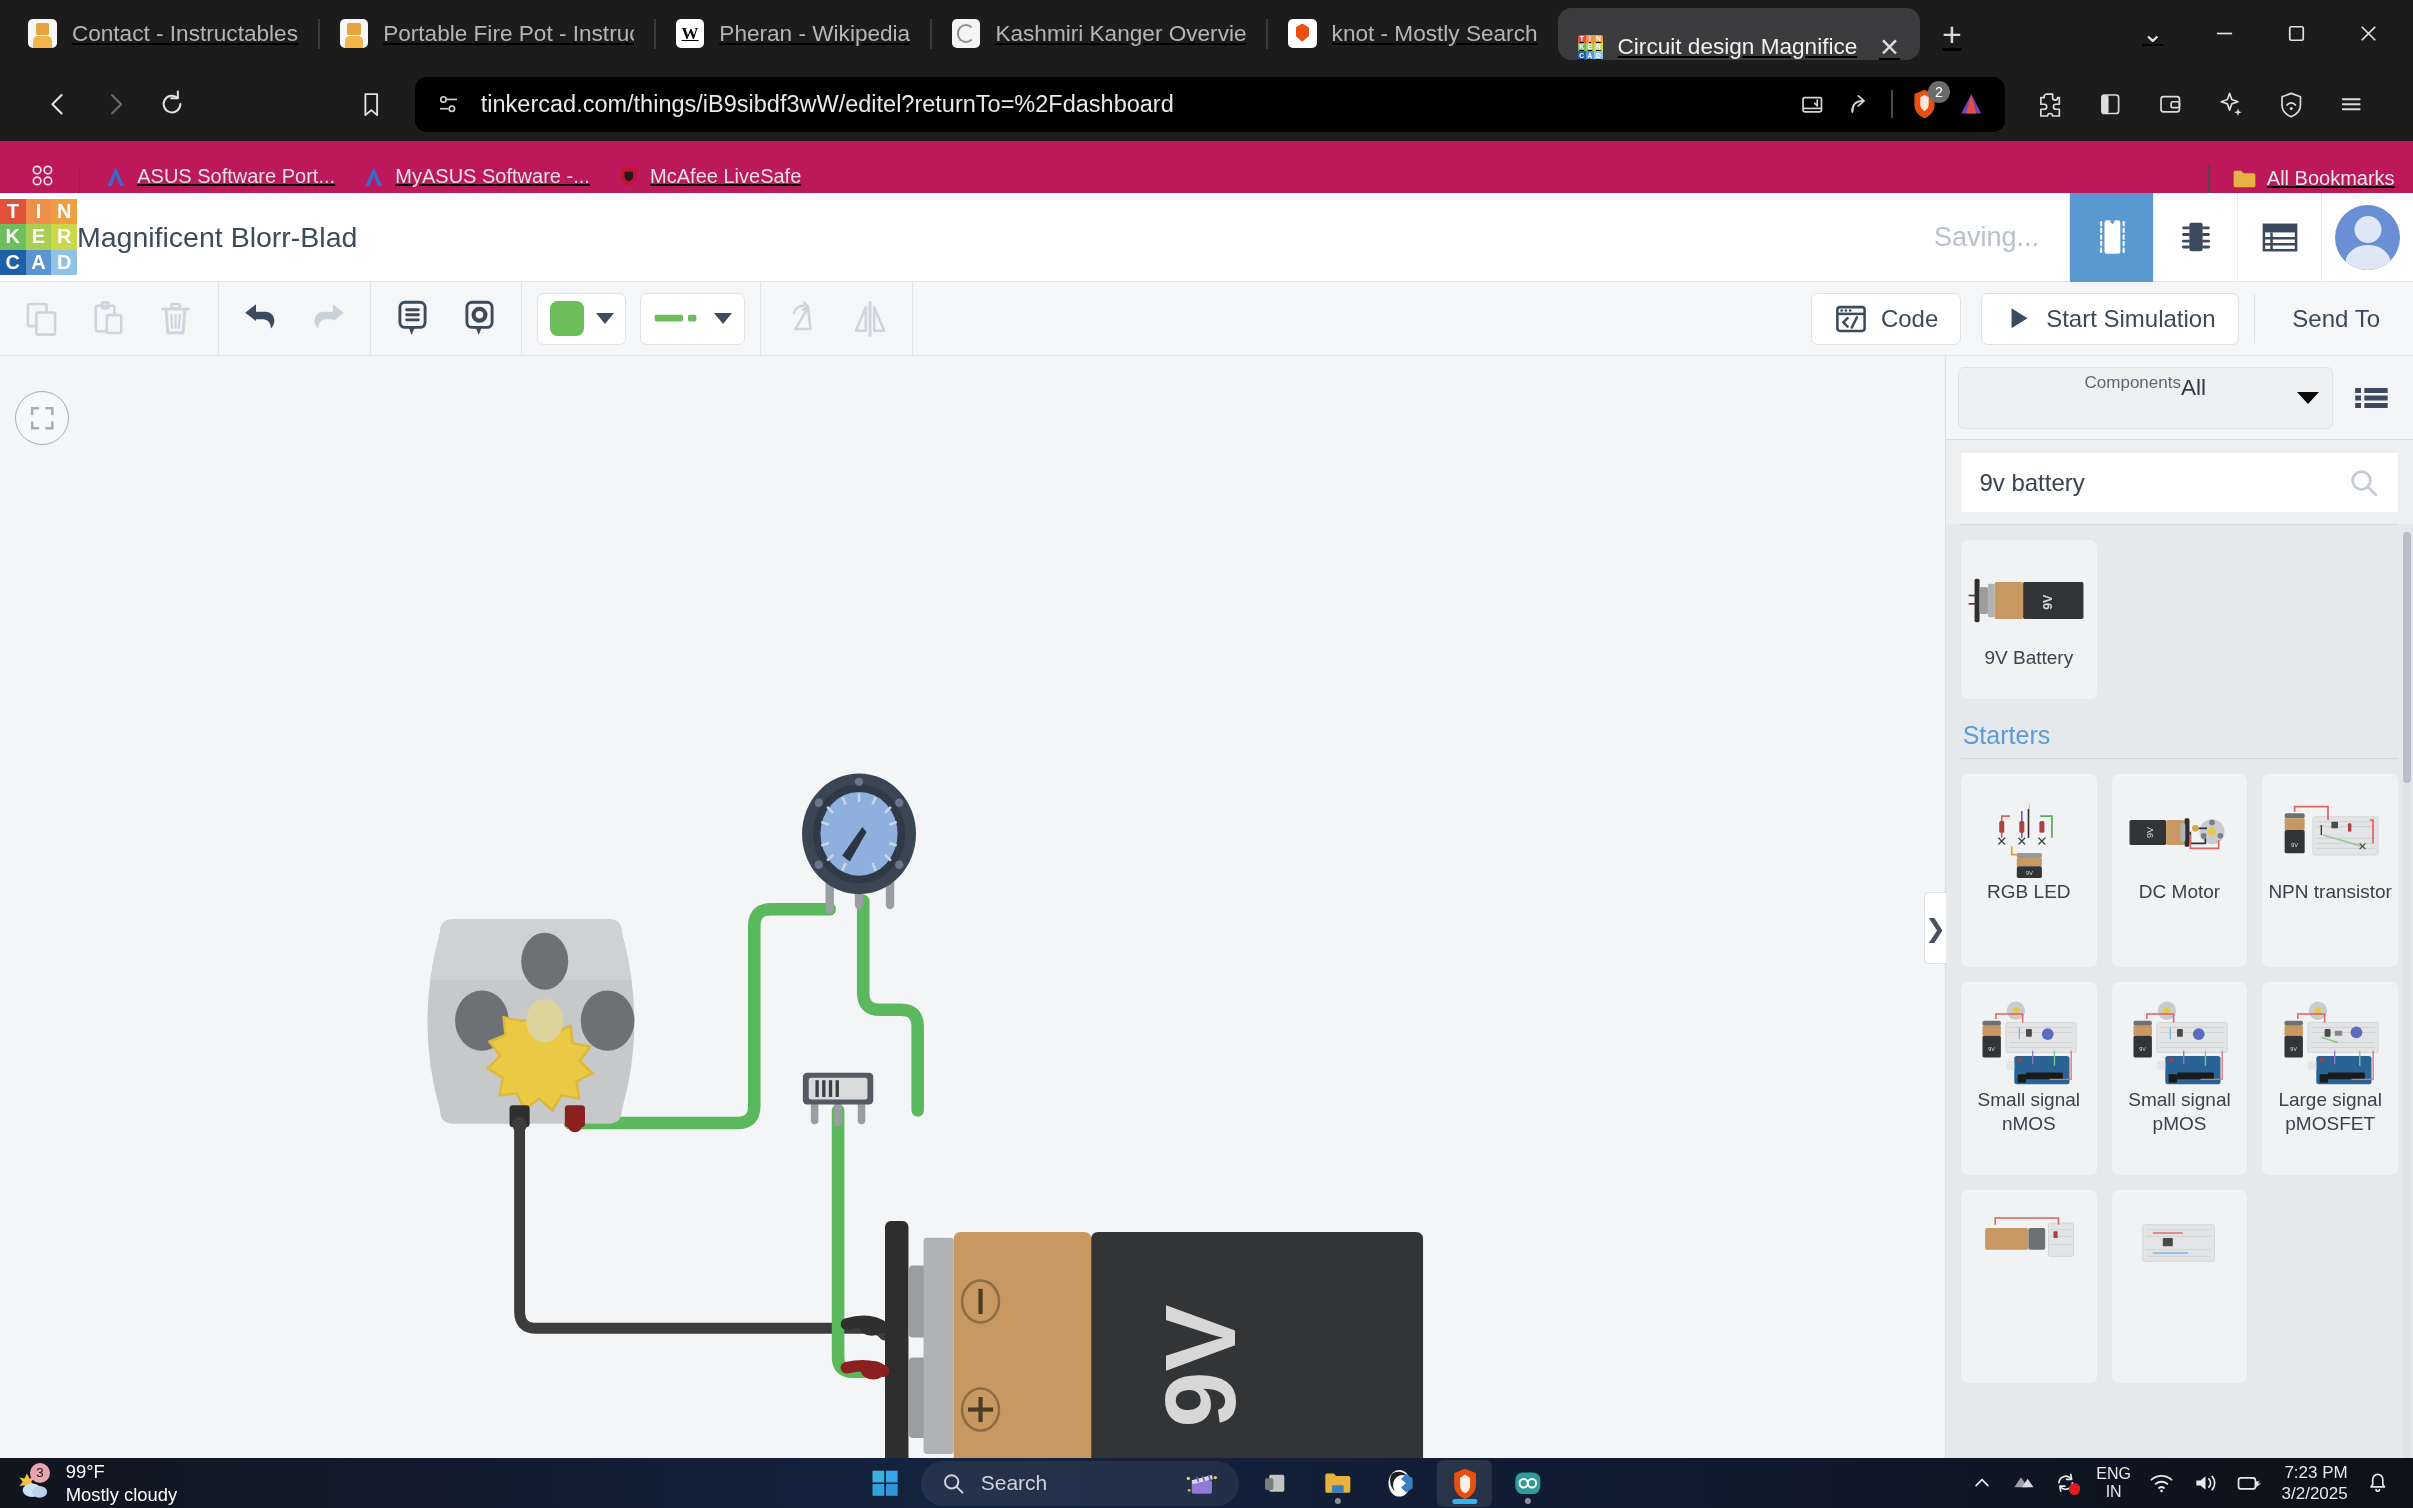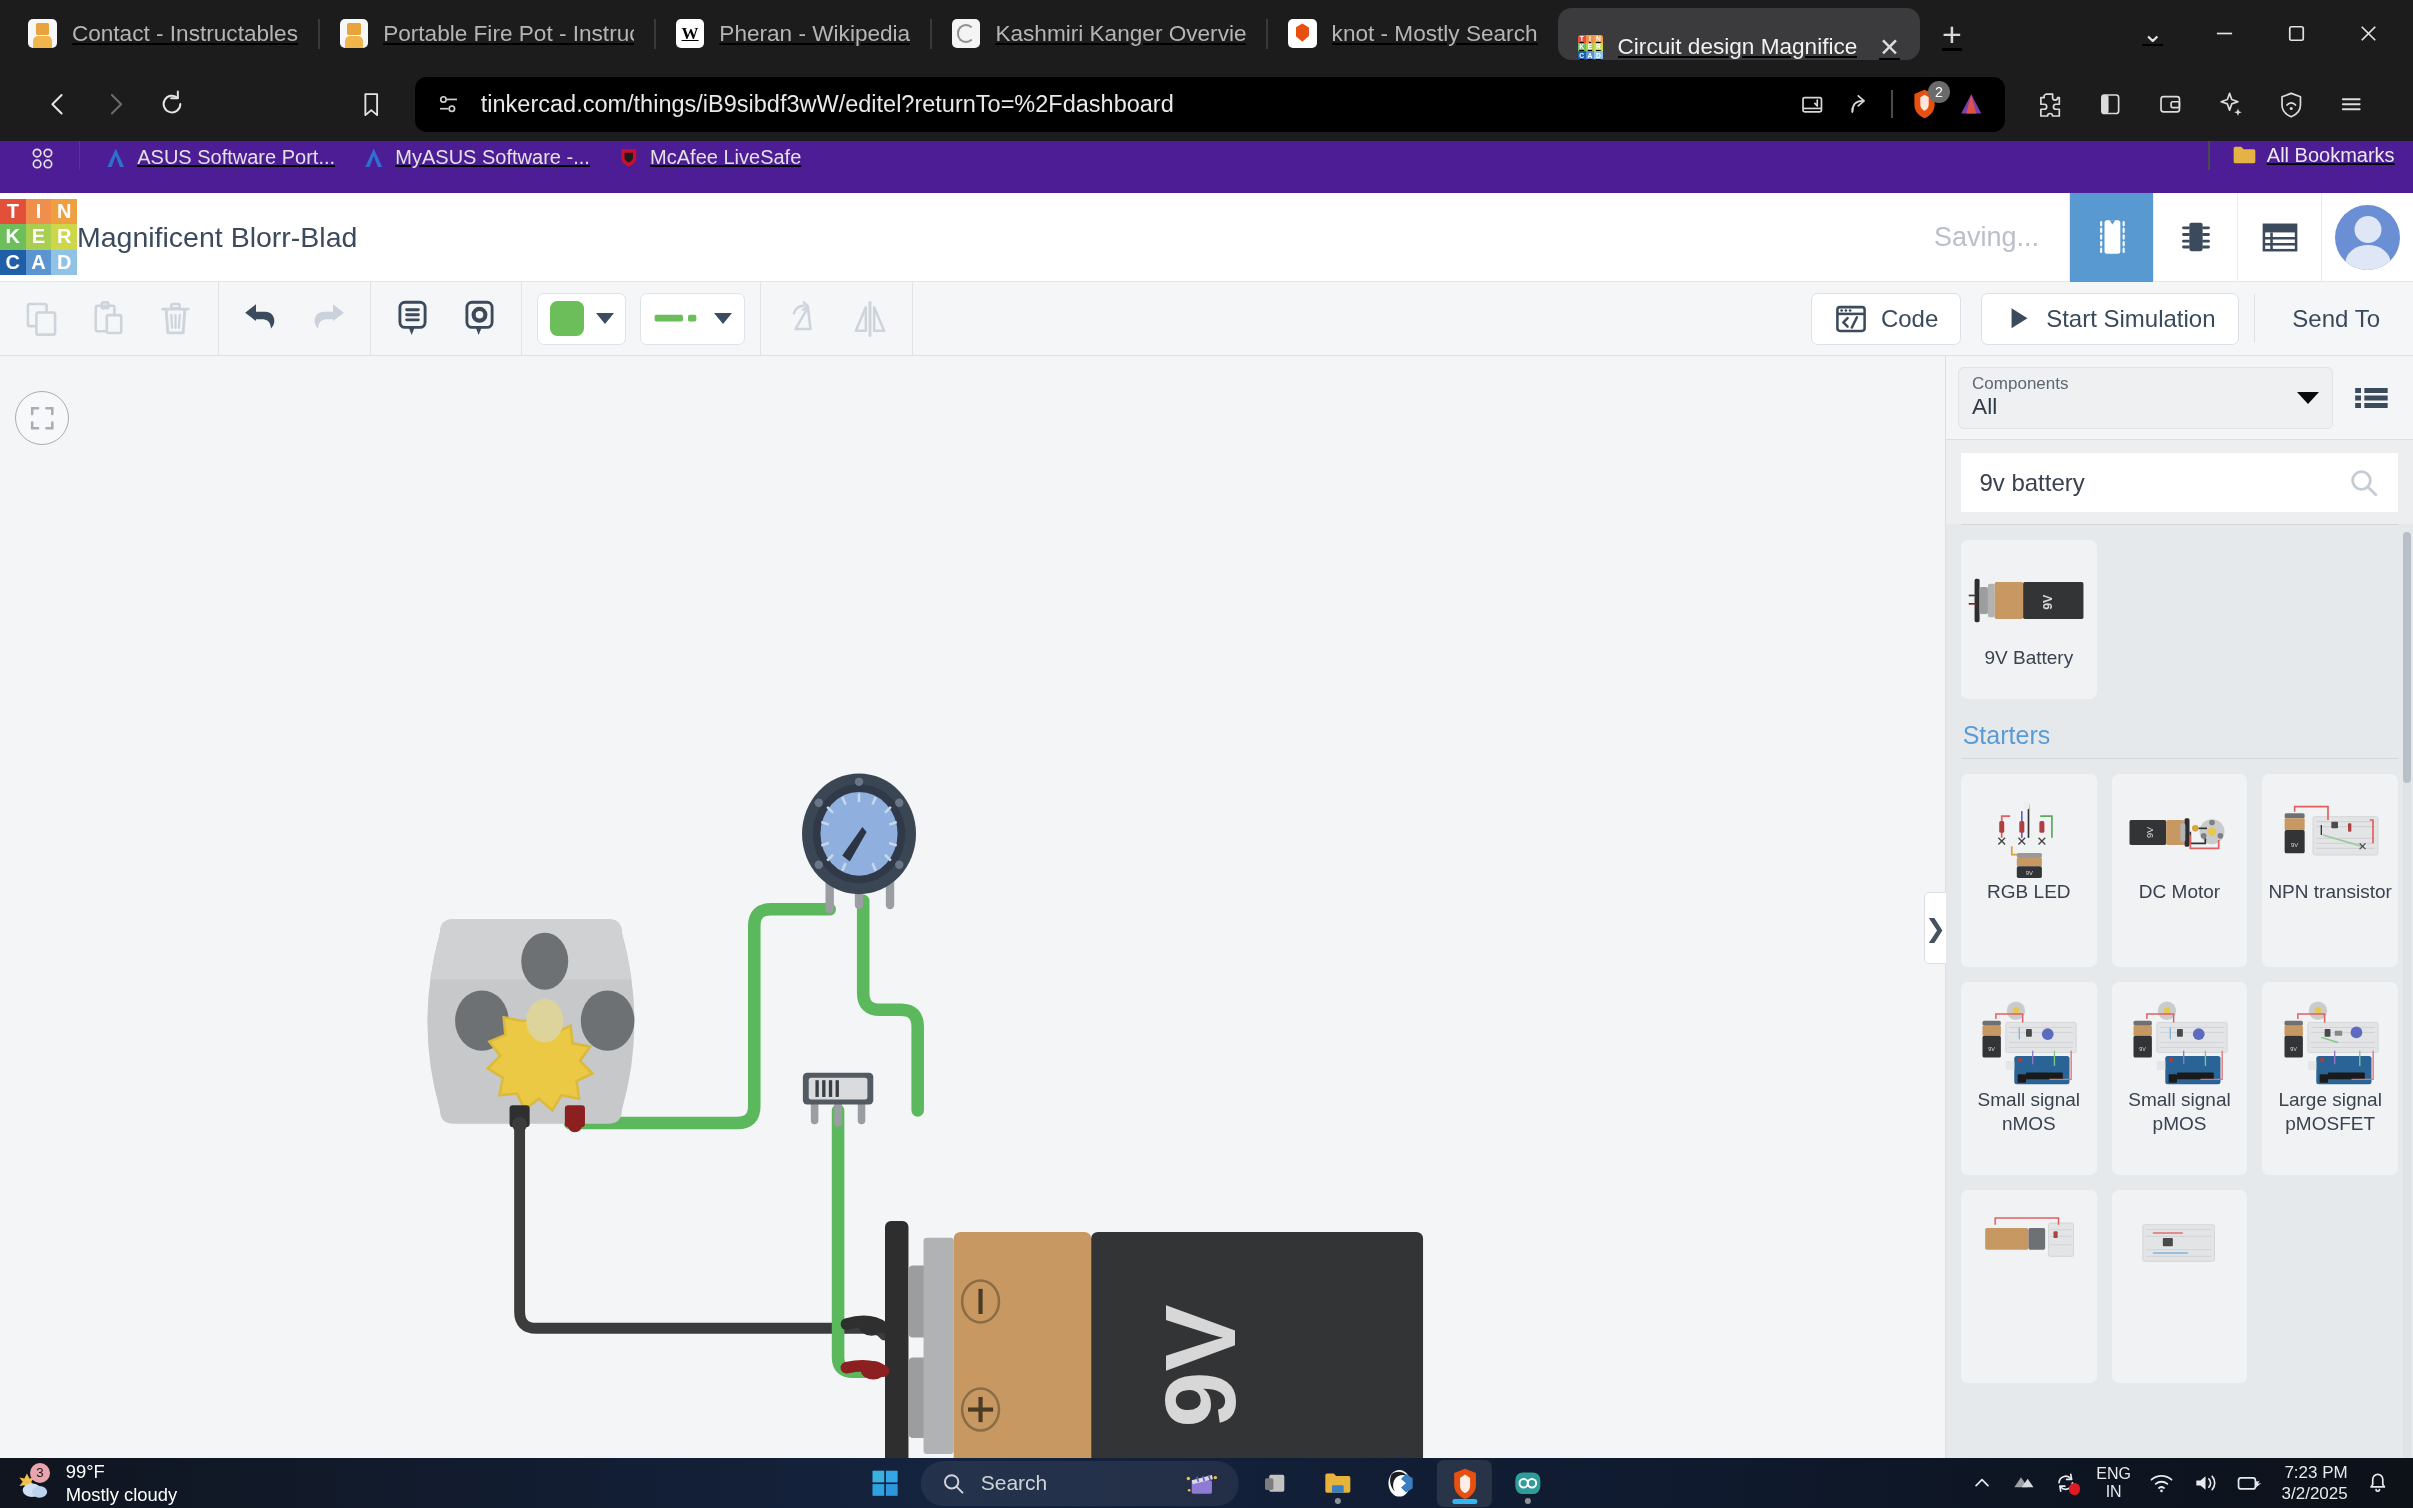--- a/index.html
+++ b/index.html
@@ -64,21 +64,21 @@
   #omnibox .url { color:#e9e9e9; font-size:23.5px; flex:1; white-space:nowrap; overflow:hidden; }
   .omni-right { display:flex; align-items:center; gap:18.4px; }
   .brave-badge { position:relative; }
   .brave-badge .cnt {
     position:absolute;top:-6.7px;right:-11.7px;background:#6b6b6b;color:#fff;font-size:14.2px;
     border-radius:50%;width:22px;height:22px;display:flex;align-items:center;justify-content:center;
   }
   #ext-icons { display:flex; align-items:center; gap:8.4px; padding-right:3.4px; }
 
   
-  #bookmarks { height:52px; background:#4c1d95; display:flex; align-items:flex-start; padding:0 18.4px; gap:3.4px;}
+  #bookmarks { height:52px; background:#be185d; display:flex; align-items:flex-end; padding:0 18.4px; gap:3.4px;}
   .bm { display:flex;align-items:center;gap:10px;color:#e2e2e2;font-size:20px;padding:5px 11.7px;border-radius:6.7px;white-space:nowrap;}
   .bm-sep{width:1.7px;height:28.5px;background:#4a4a4a;margin:0 8.4px;}
   .all-bm{margin-left:auto;display:flex;align-items:center;gap:10px;color:#e9e9e9;font-size:20px;}
 
   
   #app { width:2413px; height:1307px; background:#fff; position:relative; overflow:hidden;}
 
   #app-header { height:89px; background:#fff; display:flex; align-items:center;
       border-bottom:0.8px solid #e4e6e8; }
   #tk-logo { width:77px;height:77px;margin-left:0;display:grid;
@@ -117,21 +117,21 @@
   #canvas { position:absolute; left:0; top:163px; right:468px; bottom:0; background:#f4f5f6; overflow:hidden;}
   #fit-btn { position:absolute; left:15px; top:35px; width:54px;height:54px;border-radius:50%;
       border:1.7px solid #a7adb5; background:#f7f8f9; display:flex;align-items:center;justify-content:center;}
 
   
   #panel { position:absolute; right:0; top:163px; bottom:0; width:468px; background:#e6e9ec;
       border-left:0.8px solid #dcdfe2; display:flex; flex-direction:column; }
   #panel-head { height:84px; background:#f4f5f6; display:flex; align-items:center;
       border-bottom:0.8px solid #dcdfe2; padding:0 11.7px; gap:8.4px;}
   #comp-select { flex:1; height:62px; background:#eef0f2; border:0.8px solid #e0e3e6; border-radius:5.9px;
-      padding:6.7px 13.4px; position:relative; display:flex; flex-direction:column; justify-content:center;}
+      padding:6.7px 13.4px; position:relative; display:flex; flex-direction:row; justify-content:center;}
   #comp-select .lbl{font-size:17px;color:#5d6773;line-height:1.1;}
   #comp-select .val{font-size:22.6px;color:#2f3a47;line-height:1.2;}
   #comp-select .ca{position:absolute;right:13.4px;top:50%;transform:translateY(-50%);
       width:0;height:0;border-left:11px solid transparent;border-right:11px solid transparent;border-top:12.6px solid #0a0a0a;}
   #list-toggle{width:60px;height:62px;display:flex;align-items:center;justify-content:center;}
 
   #searchrow { padding:13.4px 15px 11.7px 15px; background:#eceef0;}
   #search-box { height:59px; background:#fff; display:flex; align-items:center;
       padding:0 18.4px; }
   #search-box input{ flex:1; border:0; outline:0; font-size:24px; color:#39424e;

